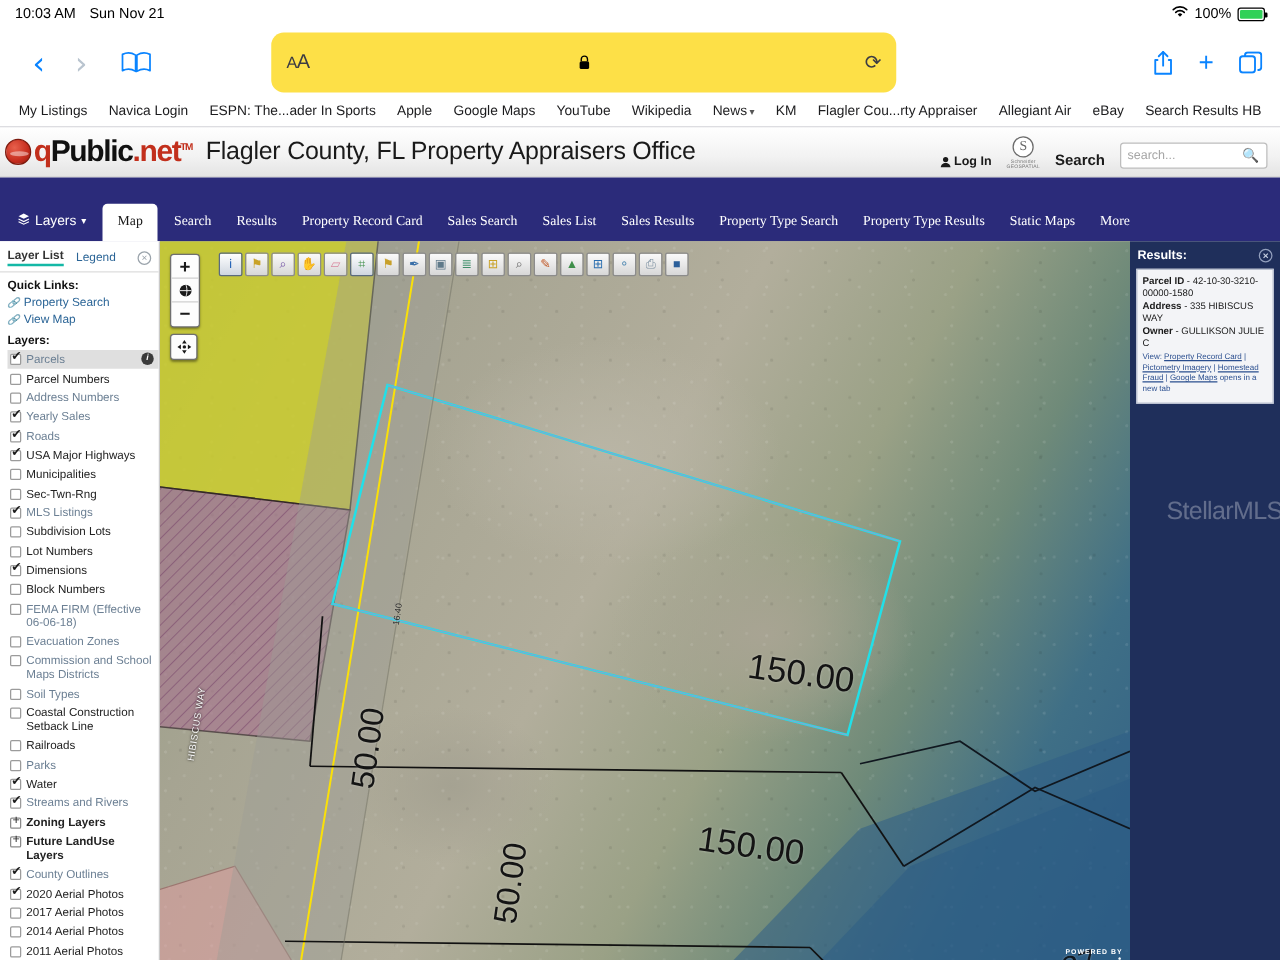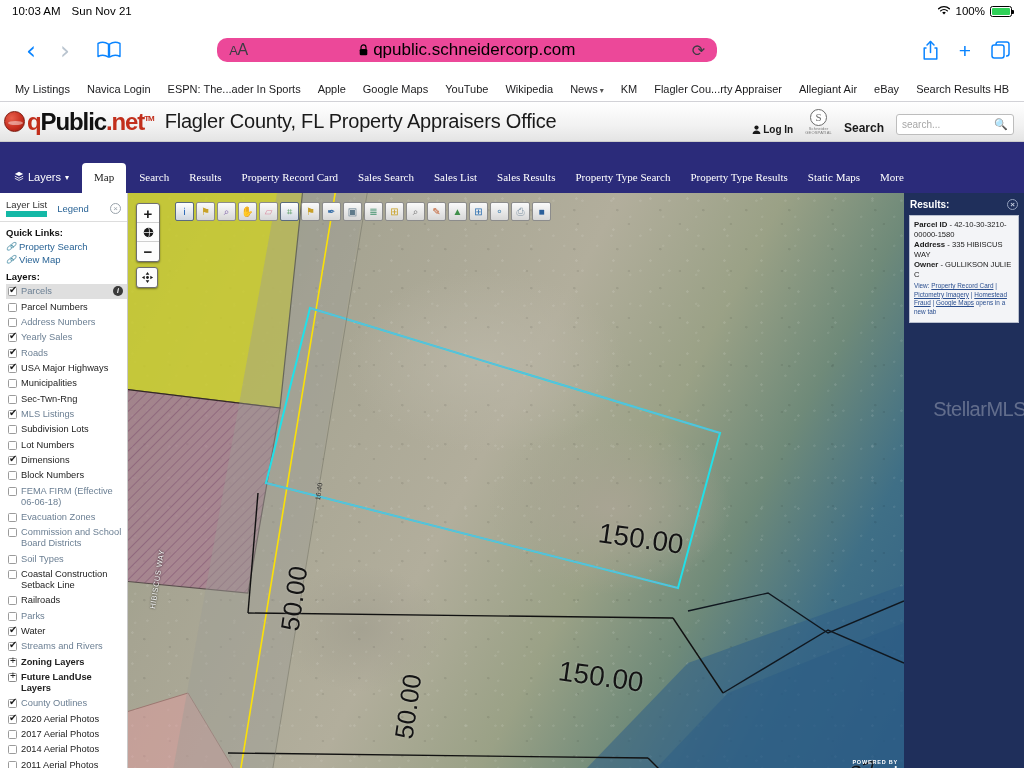--- a/index.html
+++ b/index.html
@@ -31,21 +31,21 @@
   .browser-bar {
     height: 56px; display: flex; align-items: center; padding: 0 14px; background: #fff;
   }
   .nav-btn {
     font-size: 25px; color: #0a84ff; width: 34px; text-align: center;
     line-height: 1; cursor: pointer; font-family: "DejaVu Sans", sans-serif;
   }
   .nav-btn.disabled { color: #b9c4cf; }
   .book-btn { color:#0a84ff; margin-left: 14px; display:flex; align-items:center; }
   .urlbar {
-    flex: 0 0 500px; margin: 0 auto; height: 24px; background: #ec4899;
+    flex: 0 0 500px; margin: 0 auto; height: 48px; background: #fde047;
     border-radius: 10px; display: flex; align-items: center; padding: 0 12px;
     position: relative;
   }
   .aa { font-size: 13px; color: #3c3c43; letter-spacing:-.5px; }
   .aa .big { font-size: 16px; }
   .url-center {
     position: absolute; left: 0; right: 0; text-align: center;
     font-size: 17px; color: #000; display: flex; justify-content: center;
     align-items: center; gap: 5px; pointer-events: none;
   }
@@ -128,21 +128,21 @@
   
   .sidebar {
     width: 128px; background: #fff; border-right: 1px solid #c9c9c9;
     font-size: 9.5px; color: #222; position: relative; overflow: hidden;
   }
   .side-tabs {
     display: flex; align-items: center; gap: 10px; padding: 6px 6px 4px 6px;
     border-bottom: 1px solid #ddd;
   }
   .side-tab { font-size: 9.5px; color: #333; cursor: pointer; }
-  .side-tab.sel { border-bottom: 6px solid #14b8a6; padding-bottom: 1px; font-weight:400; }
+  .side-tab.sel { border-bottom: 2px solid #14b8a6; padding-bottom: 1px; font-weight:700; }
   .side-tab.link { color: #2a6496; }
   .panel-close {
     margin-left: auto; width: 11px; height: 11px; border-radius: 50%;
     border: 1px solid #9aa3ab; color: #9aa3ab; font-size: 8px; line-height: 9px;
     text-align: center; cursor: pointer;
   }
   .side-sec { font-weight: 700; font-size: 9.5px; padding: 5px 6px 2px; color: #111; }
   .quick-link {
     color: #2a6496; padding: 1px 6px 1px 6px; display: flex; align-items: center; gap: 3px;
     font-size: 9.5px; cursor: pointer;
@@ -300,21 +300,20 @@
       </svg>
   </div>
 
   <div class="urlbar">
     <span class="aa"><span>A</span><span class="big">A</span></span>
     <span class="url-center">
       <svg width="9" height="12" viewBox="0 0 9 12">
           <path d="M2 5V3.4a2.5 2.5 0 0 1 5 0V5" stroke="#000" stroke-width="1.1" fill="none"></path>
           <rect x="0.7" y="5" width="7.6" height="6.2" rx="1.3" fill="#000"></rect>
         </svg>
-      <span>qpublic.schneidercorp.com</span>
     </span>
     <span class="reload">⟳</span>
   </div>
 
   <div class="right-icons">
     <span class="ri">
       <svg width="17" height="21" viewBox="0 0 17 21">
           <path d="M8.5 1.5v11" stroke="#0a84ff" stroke-width="1.5" fill="none" stroke-linecap="round"></path>
           <path d="M5 5 8.5 1.5 12 5" stroke="#0a84ff" stroke-width="1.5" fill="none" stroke-linecap="round" stroke-linejoin="round"></path>
           <path d="M4 8H2.2v11h12.6V8H13" stroke="#0a84ff" stroke-width="1.5" fill="none" stroke-linecap="round" stroke-linejoin="round"></path>
@@ -476,21 +475,21 @@
         <div class="layer-row">
           <span class="cbx"></span>
           <span class="layer-name dim">FEMA FIRM (Effective 06-06-18)</span>
         </div>
         <div class="layer-row">
           <span class="cbx"></span>
           <span class="layer-name dim">Evacuation Zones</span>
         </div>
         <div class="layer-row">
           <span class="cbx"></span>
-          <span class="layer-name dim">Commission and School Board Districts</span>
+          <span class="layer-name dim">Commission and School Maps Districts</span>
         </div>
         <div class="layer-row">
           <span class="cbx"></span>
           <span class="layer-name dim">Soil Types</span>
         </div>
         <div class="layer-row">
           <span class="cbx"></span>
           <span class="layer-name">Coastal Construction Setback Line</span>
         </div>
         <div class="layer-row">

